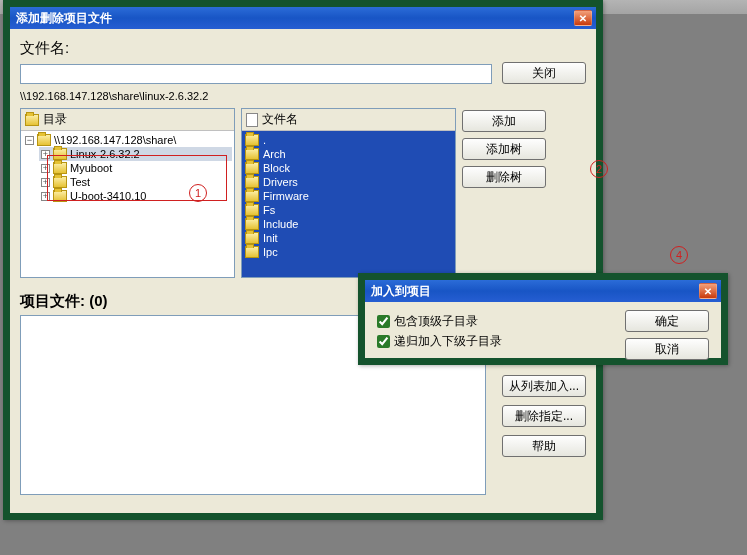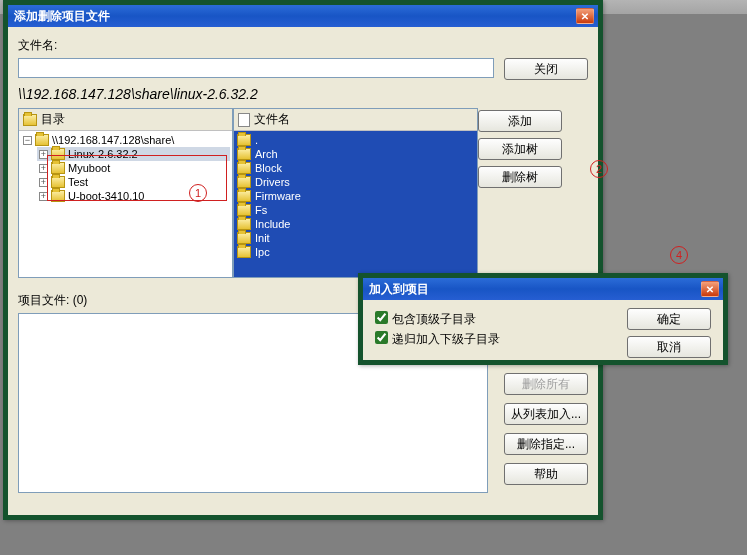--- a/index.html
+++ b/index.html
@@ -7,21 +7,21 @@
     font-family: "Microsoft YaHei", SimSun, Arial, sans-serif;
     font-size: 12px;
     background: #808080;
     width: 747px; height: 555px;
     position: relative;
     overflow: hidden;
   }
   .window {
     position: absolute;
     background: #ece9d8;
-    border: 5px solid #14532d;
+    border: 7px solid #14532d;
     box-shadow: 1px 1px 4px rgba(0,0,0,0.3);
   }
   .titlebar {
     background: linear-gradient(to bottom, #2b6cd8 0%, #1855c5 50%, #265ed2 100%);
     color: #fff;
     height: 22px;
     display: flex;
     align-items: center;
     padding: 0 4px 0 6px;
     font-weight: bold;
@@ -34,40 +34,40 @@
     background: linear-gradient(to bottom,#f3a07a,#c93a0c);
     border: 1px solid #fff3;
     border-radius: 2px;
     color:#fff;
     display:flex;align-items:center;justify-content:center;
     margin-left:2px;
     font-size:10px;
     cursor:pointer;
   }
   .content { padding: 10px; }
-  .row { display:flex; align-items:flex-start; margin-bottom:6px; }
-  .label { font-size:12px; color:#000; }
+  .row { display:flex; align-items:flex-end; margin-bottom:6px; }
+  .label { font-size:15px; color:#000; }
   .textfield {
     border:1px solid #7f9db9;
     background:#fff;
     height:20px;
     padding:1px 4px;
     font-size:12px;
   }
   .btn {
     width:84px; height:22px;
     background: linear-gradient(to bottom,#fefefe,#e6e6de);
     border:1px solid #707070;
     border-radius:3px;
     font-size:12px;
     cursor:pointer;
   }
   .btn:disabled { color:#9e9e9e; }
-  .path { font-size:14px; color:#000; margin:4px 0 6px 0;font-style:italic; }
-  .panes { display:flex; }
+  .path { font-size:11px; color:#000; margin:4px 0 6px 0; }
+  .panes { display:flex; gap:6px; }
   .pane {
     border:1px solid #7f9db9;
     background:#fff;
     display:flex; flex-direction:column;
   }
   .pane-header {
     background:#ece9d8;
     padding:2px 4px;
     display:flex;
     align-items:center;
@@ -118,21 +118,21 @@
   }
   .annot-circle{
     position:absolute;width:18px;height:18px;border:1px solid #d02020;
     border-radius:50%;color:#d02020;font-size:11px;
     display:flex;align-items:center;justify-content:center;
     pointer-events:none;background:transparent;
   }
   .projectfiles{
     border:1px solid #7f9db9;background:#fff;height:180px;
   }
-  .checkbox-row{display:flex;align-items:flex-start;gap:4px;margin:3px 0;}
+  .checkbox-row{display:flex;align-items:center;gap:4px;margin:3px 0;}
   .checkbox-row input{accent-color:#2a7a2a;}
   .sub-window{ z-index:10; }
 </style>
 </head>
 <body>
 
 <div style="position:absolute;left:0;top:0;right:0;height:14px;background:linear-gradient(to bottom,#b4b4b4,#a4a4a4);"></div>
 
 <div class="window" style="left:3px;top:0;width:600px;height:520px;">
   <div class="titlebar">
@@ -179,21 +179,21 @@
             </div>
             <div class="tree-item">
               <span class="expander">+</span>
               <span class="folder-icon"></span>
               <span>U-boot-3410.10</span>
             </div>
           </div>
         </div>
       </div>
 
-      <div class="pane" style="width:245px;">
+      <div class="pane" style="width:215px;">
         <div class="pane-header">
           <span class="doc-icon"></span>
           <span>文件名</span>
         </div>
         <div class="filelist" id="filelist">
             <div class="file-item">
               <span class="folder-icon"></span>
               <span>.</span>
             </div>
             <div class="file-item">
@@ -232,25 +232,24 @@
       </div>
 
       <div class="rightcol" style="padding-top:2px;">
         <button class="btn">添加</button>
         <button class="btn">添加树</button>
         <button class="btn">删除树</button>
       </div>
     </div>
 
     <div style="margin-top:14px;">
-      <div class="label" style="margin-bottom:4px;">项目文件: (0)</div>
+      <div class="label" style="margin-bottom:4px;font-weight:bold;">项目文件: (0)</div>
       <div style="display:flex;gap:16px;">
         <div class="projectfiles" style="flex:1;"></div>
         <div class="rightcol" style="padding-top:60px;gap:8px;">
-          <button class="btn" disabled="">删除所有</button>
           <button class="btn">从列表加入...</button>
           <button class="btn">删除指定...</button>
           <button class="btn">帮助</button>
         </div>
       </div>
     </div>
   </div>
 </div>
 
 <div class="window sub-window" style="left:358px;top:273px;width:370px;height:92px;">

